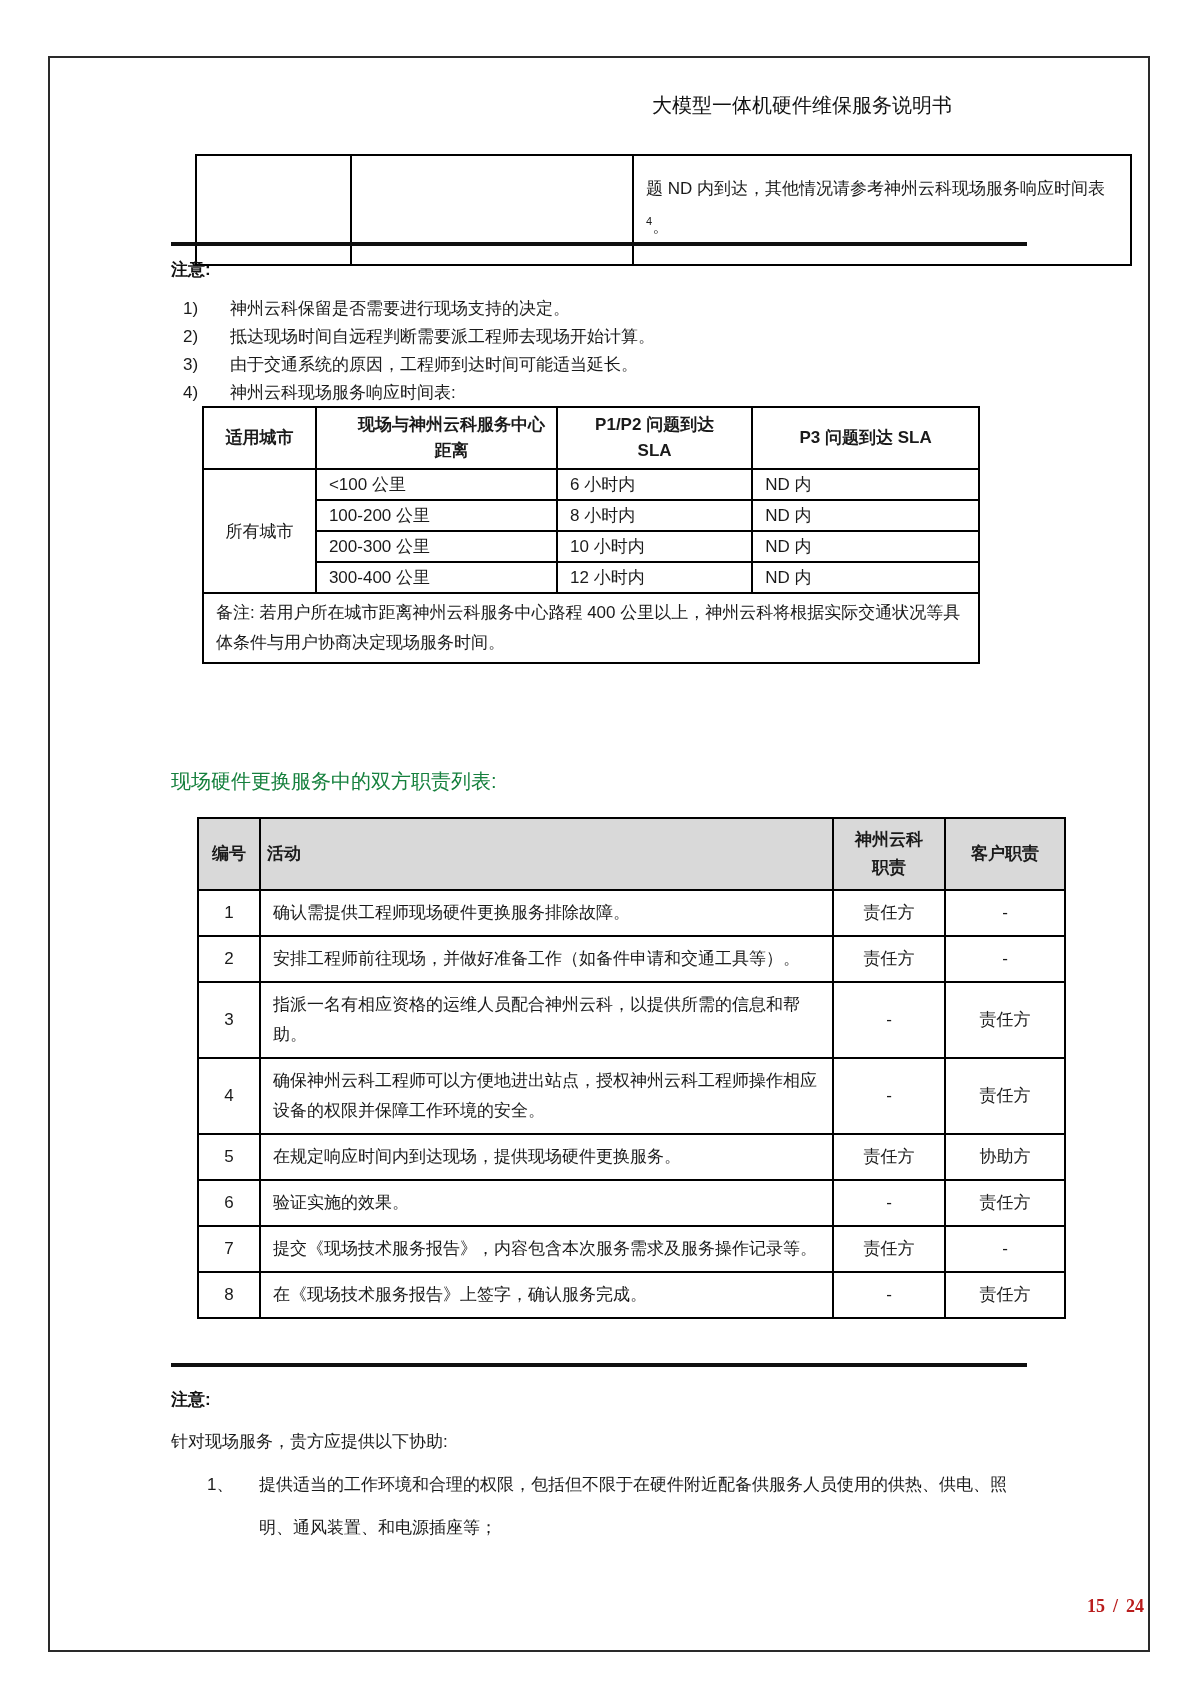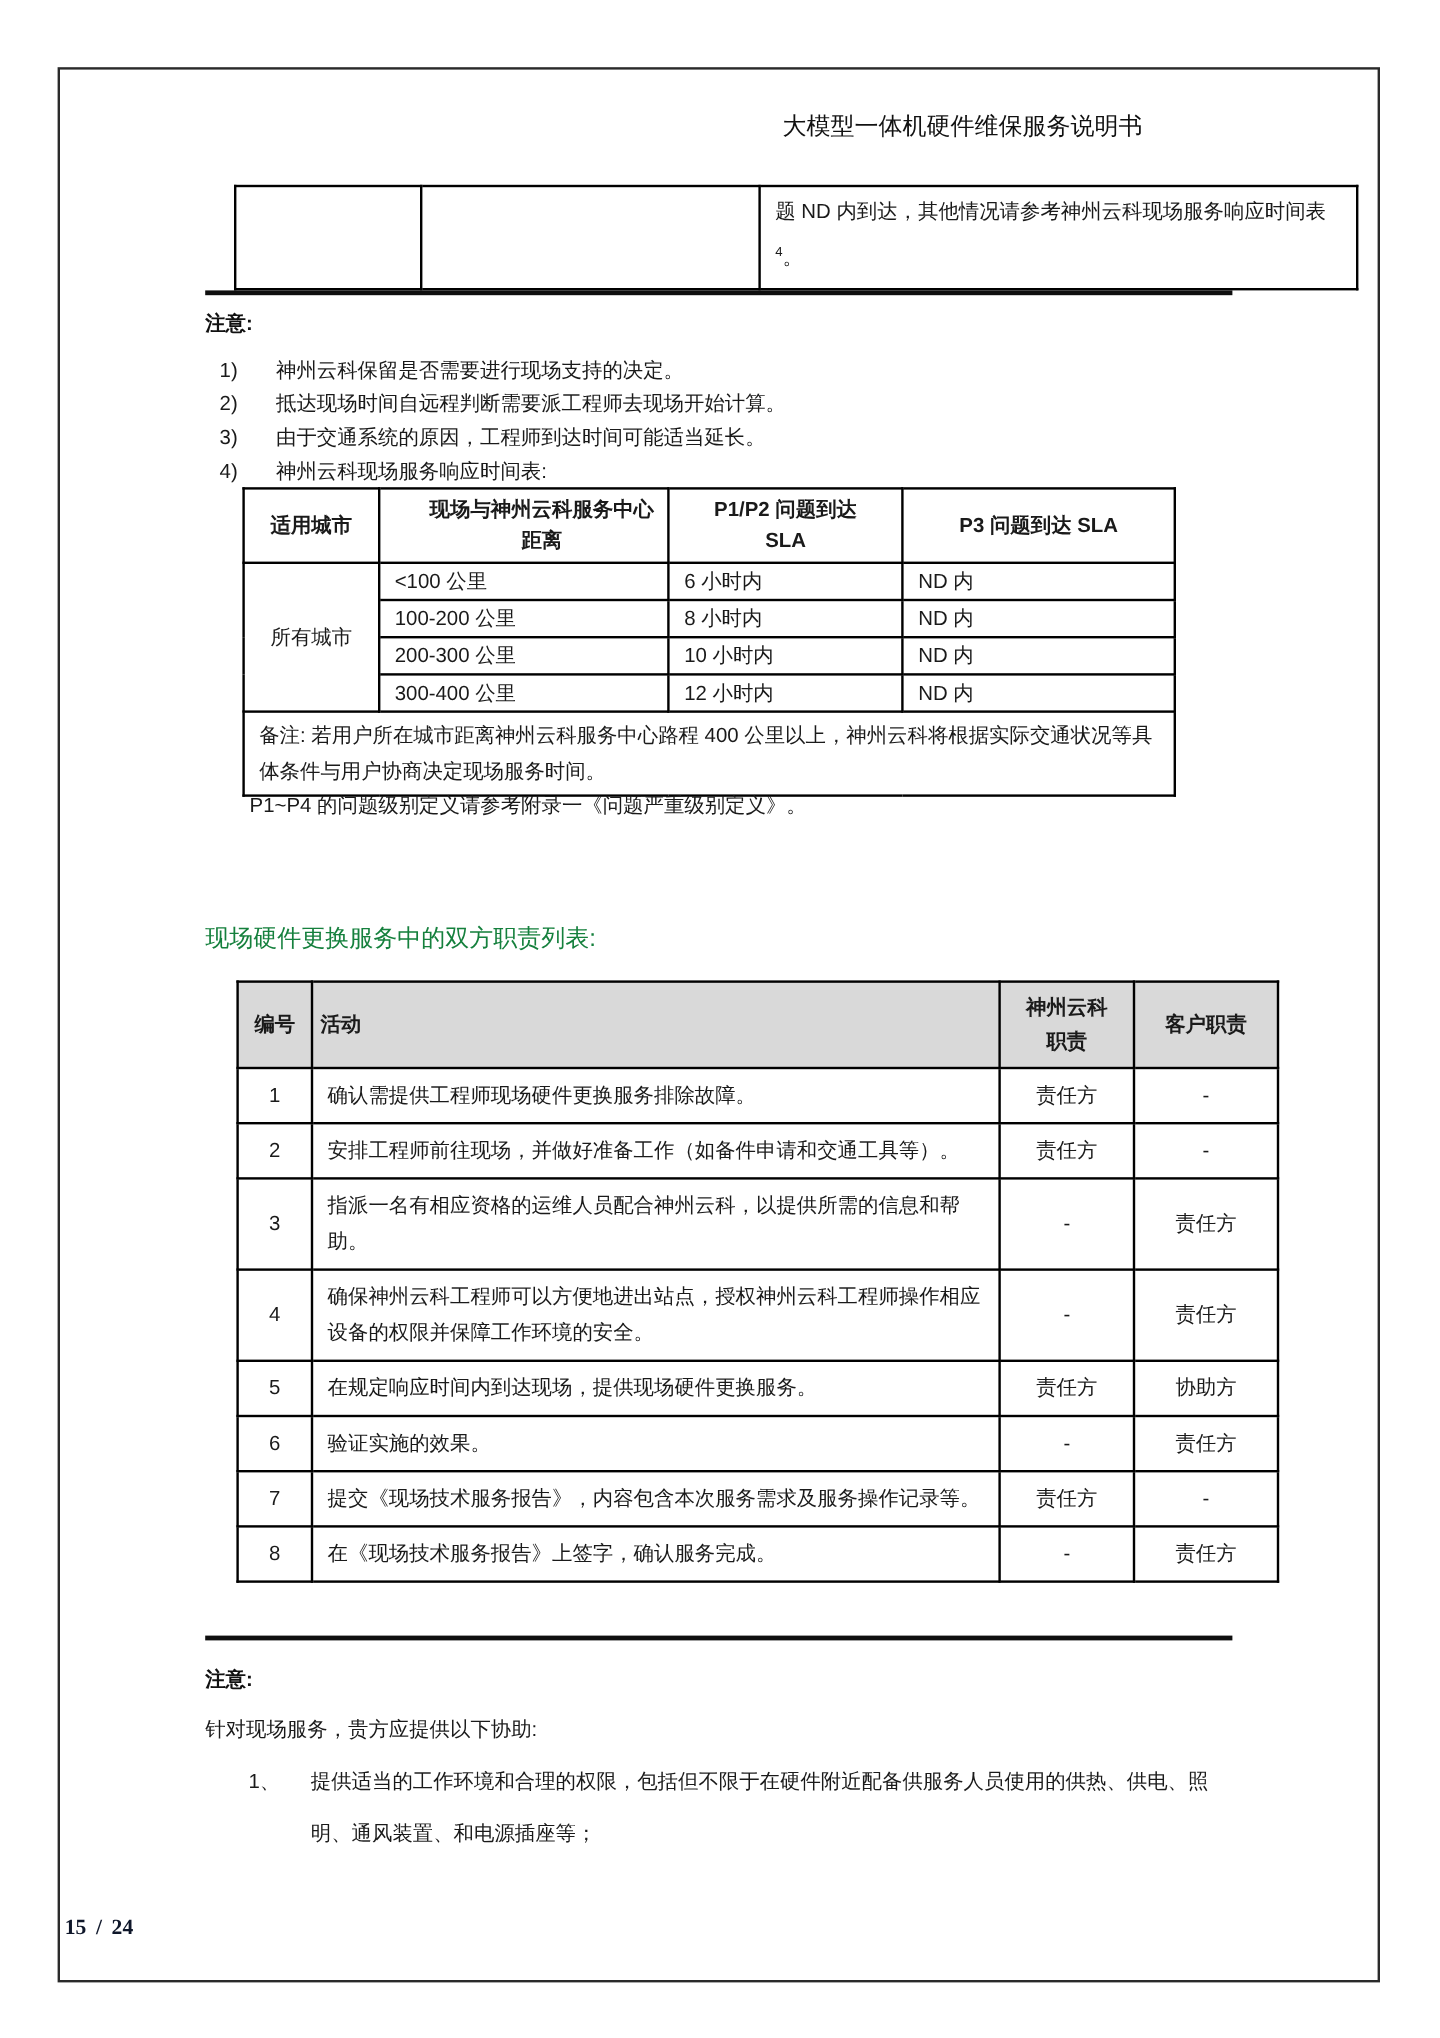--- a/index.html
+++ b/index.html
@@ -6,21 +6,21 @@
   .page{position:relative;width:1200px;height:1698px;background:#ffffff;
         font-family:"Liberation Sans",sans-serif;color:#1a1a1a;overflow:hidden;}
   .frame{position:absolute;left:48px;top:56px;width:1102px;height:1596px;
          border:2px solid #2a2a2a;box-sizing:border-box;}
 
   .header-title{position:absolute;top:34px;right:196px;
                 font-family:"Liberation Serif",serif;font-size:20px;color:#111;}
 
   
   .carry-table{position:absolute;left:145px;top:96px;border-collapse:collapse;table-layout:fixed;width:857px;}
-  .carry-table td{border:2px solid #000;vertical-align:top;font-size:17px;line-height:38px;padding:2px 12px;}
+  .carry-table td{border:2px solid #000;vertical-align:top;font-size:17px;line-height:38px;padding:14px 12px;}
   .carry-table .c1{width:129px;}
   .carry-table .c2{width:256px;}
   .carry-table .c3{width:472px;}
   .carry-table td{height:80px;}
   sup.fnote{vertical-align:super;font-size:11px;line-height:0;}
 
   .hrule{position:absolute;left:121px;width:856px;height:4px;background:#0f0f0f;}
   .rule1{top:184px;}
   .rule2{top:1305px;}
 
@@ -58,22 +58,22 @@
   .resp-table .cact{width:573px;text-align:left;}
   .resp-table .cdcc{width:112px;text-align:center;padding:7px 4px;}
   .resp-table .ccus{width:120px;text-align:center;padding:7px 20px;}
 
   .note2-intro{position:absolute;left:121px;top:1372px;font-size:17px;}
   .num-list2{position:absolute;left:157px;top:1405px;width:830px;}
   .num-list2 .li{display:flex;font-size:17px;line-height:43px;}
   .num-list2 .num{width:52px;flex:none;}
   .num-list2 .txt{flex:1;width:740px;}
 
-  .footer{position:absolute;left:0;top:1538px;width:100%;text-align:left;
-          font-family:"Liberation Serif",serif;font-weight:bold;font-size:18px;color:#0f172a;}
+  .footer{position:absolute;left:0;top:1538px;width:100%;text-align:right;
+          font-family:"Liberation Serif",serif;font-weight:bold;font-size:18px;color:#b91c1c;}
   .footer span{margin:0 4px;}
 </style>
 </head>
 <body>
 
 <div class="page">
   <div class="frame">
 
     <div class="header-title">大模型一体机硬件维保服务说明书</div>
 
@@ -138,21 +138,20 @@
         <td class="data">300-400 公里</td>
         <td class="data">12 小时内</td>
         <td class="data">ND 内</td>
       </tr>
       <tr>
         <td class="remark" colspan="4">备注: 若用户所在城市距离神州云科服务中心路程 400 公里以上，神州云科将根据实际交通状况等具体条件与用户协商决定现场服务时间。</td>
       </tr>
     </tbody>
       </table>
 
-    <div class="p-note">P1~P4 的问题级别定义请参考附录一《问题严重级别定义》。</div>
 
     <div class="section-title">现场硬件更换服务中的双方职责列表:</div>
 
     <table class="resp-table">
       <tbody>
           <tr>
         <th class="cno">编号</th>
         <th class="cact">活动</th>
         <th class="cdcc"><span>神州云科</span><br><span>职责</span></th>
         <th class="ccus">客户职责</th>

